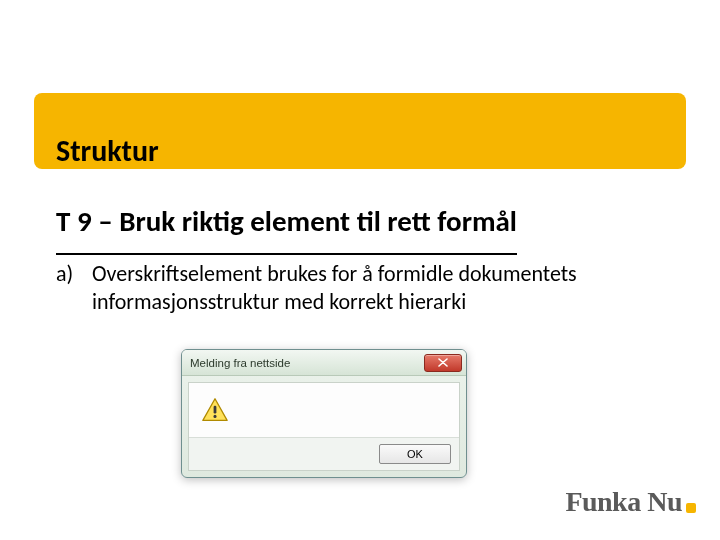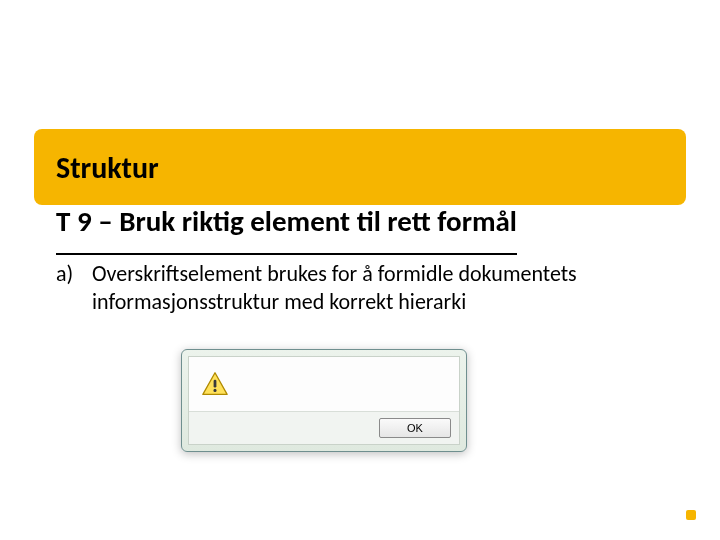--- a/index.html
+++ b/index.html
@@ -13,23 +13,22 @@
   }
   .title-band {
     position: absolute;
     left: 34px;
     top: 93px;
     width: 652px;
     height: 76px;
     background: #f6b500;
     border-radius: 8px;
     display: flex;
-    align-items: center;
+    align-items: flex-end;
     padding-left: 22px;
-    margin-top: 36px;
   }
   .title-band h1 {
     font-size: 30px;
     font-weight: 700;
     color: #000;
   }
   .main-heading {
     position: absolute;
     left: 56px;
     top: 206px;
@@ -166,31 +165,40 @@
 </div>
 
 <div class="main-heading">T 9 – Bruk riktig element til rett formål</div>
 
 <div class="body-list">
   <div class="list-marker">a)</div>
   <div class="list-text">Overskriftselement brukes for å formidle dokumentets informasjonsstruktur med korrekt hierarki</div>
 </div>
 
 <div class="dialog">
+  <div class="dialog-titlebar">
+    <span class="dialog-title">Melding fra nettside</span>
+    <div class="close-btn">
+      <svg width="10" height="9" viewBox="0 0 10 9">
+        <path d="M1 1 L9 8 M9 1 L1 8" stroke="#fff" stroke-width="1.6" stroke-linecap="round"></path>
+      </svg>
+    </div>
+  </div>
   <div class="dialog-body">
     <div class="dialog-msg-row">
       <svg class="warn-icon" viewBox="0 0 32 30">
         <path d="M16 2 L30 27 L2 27 Z" fill="#ffe15a" stroke="#b08a00" stroke-width="1.5" stroke-linejoin="round"></path>
         <rect x="14.4" y="10" width="3.2" height="9" rx="1.4" fill="#3a3a3a"></rect>
         <circle cx="16" cy="22.4" r="1.8" fill="#3a3a3a"></circle>
       </svg>
     </div>
     <div class="dialog-buttons">
       <div class="ok-btn">
         <span>OK</span>
       </div>
     </div>
   </div>
 </div>
 
 <div class="logo">
+  <span>Funka Nu</span>
   <span class="dot"></span>
 </div>
 
 </body></html>

